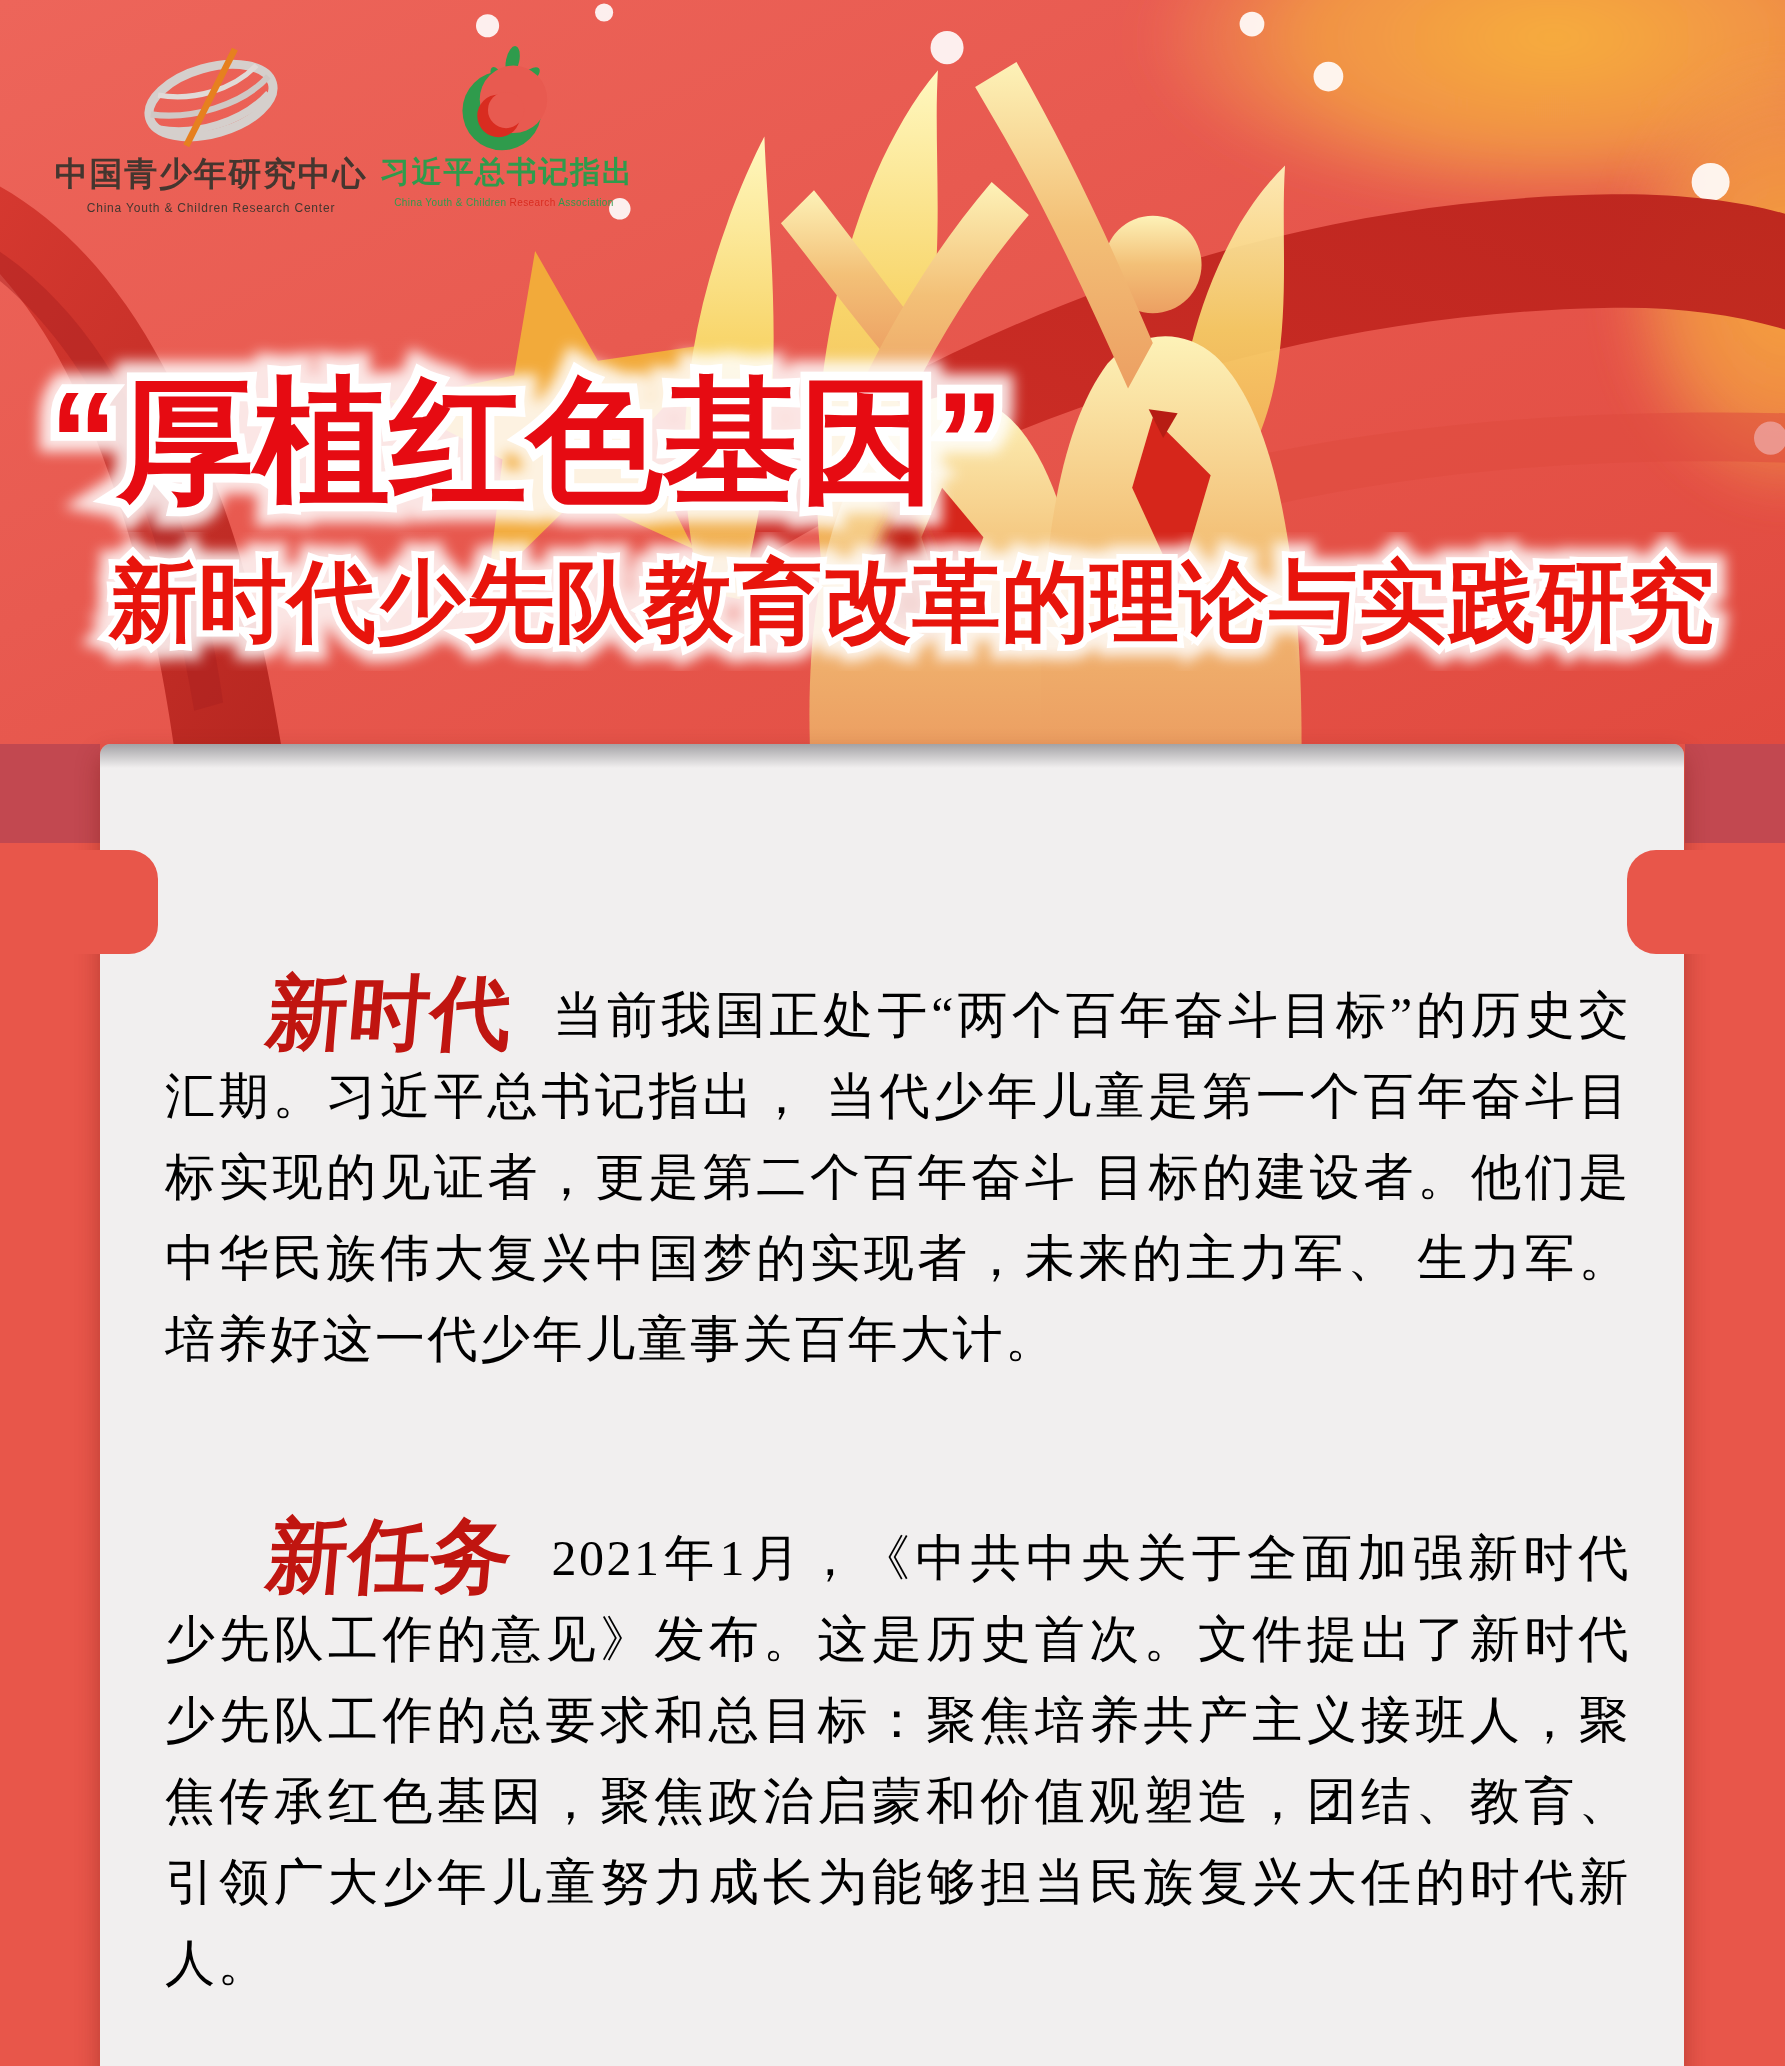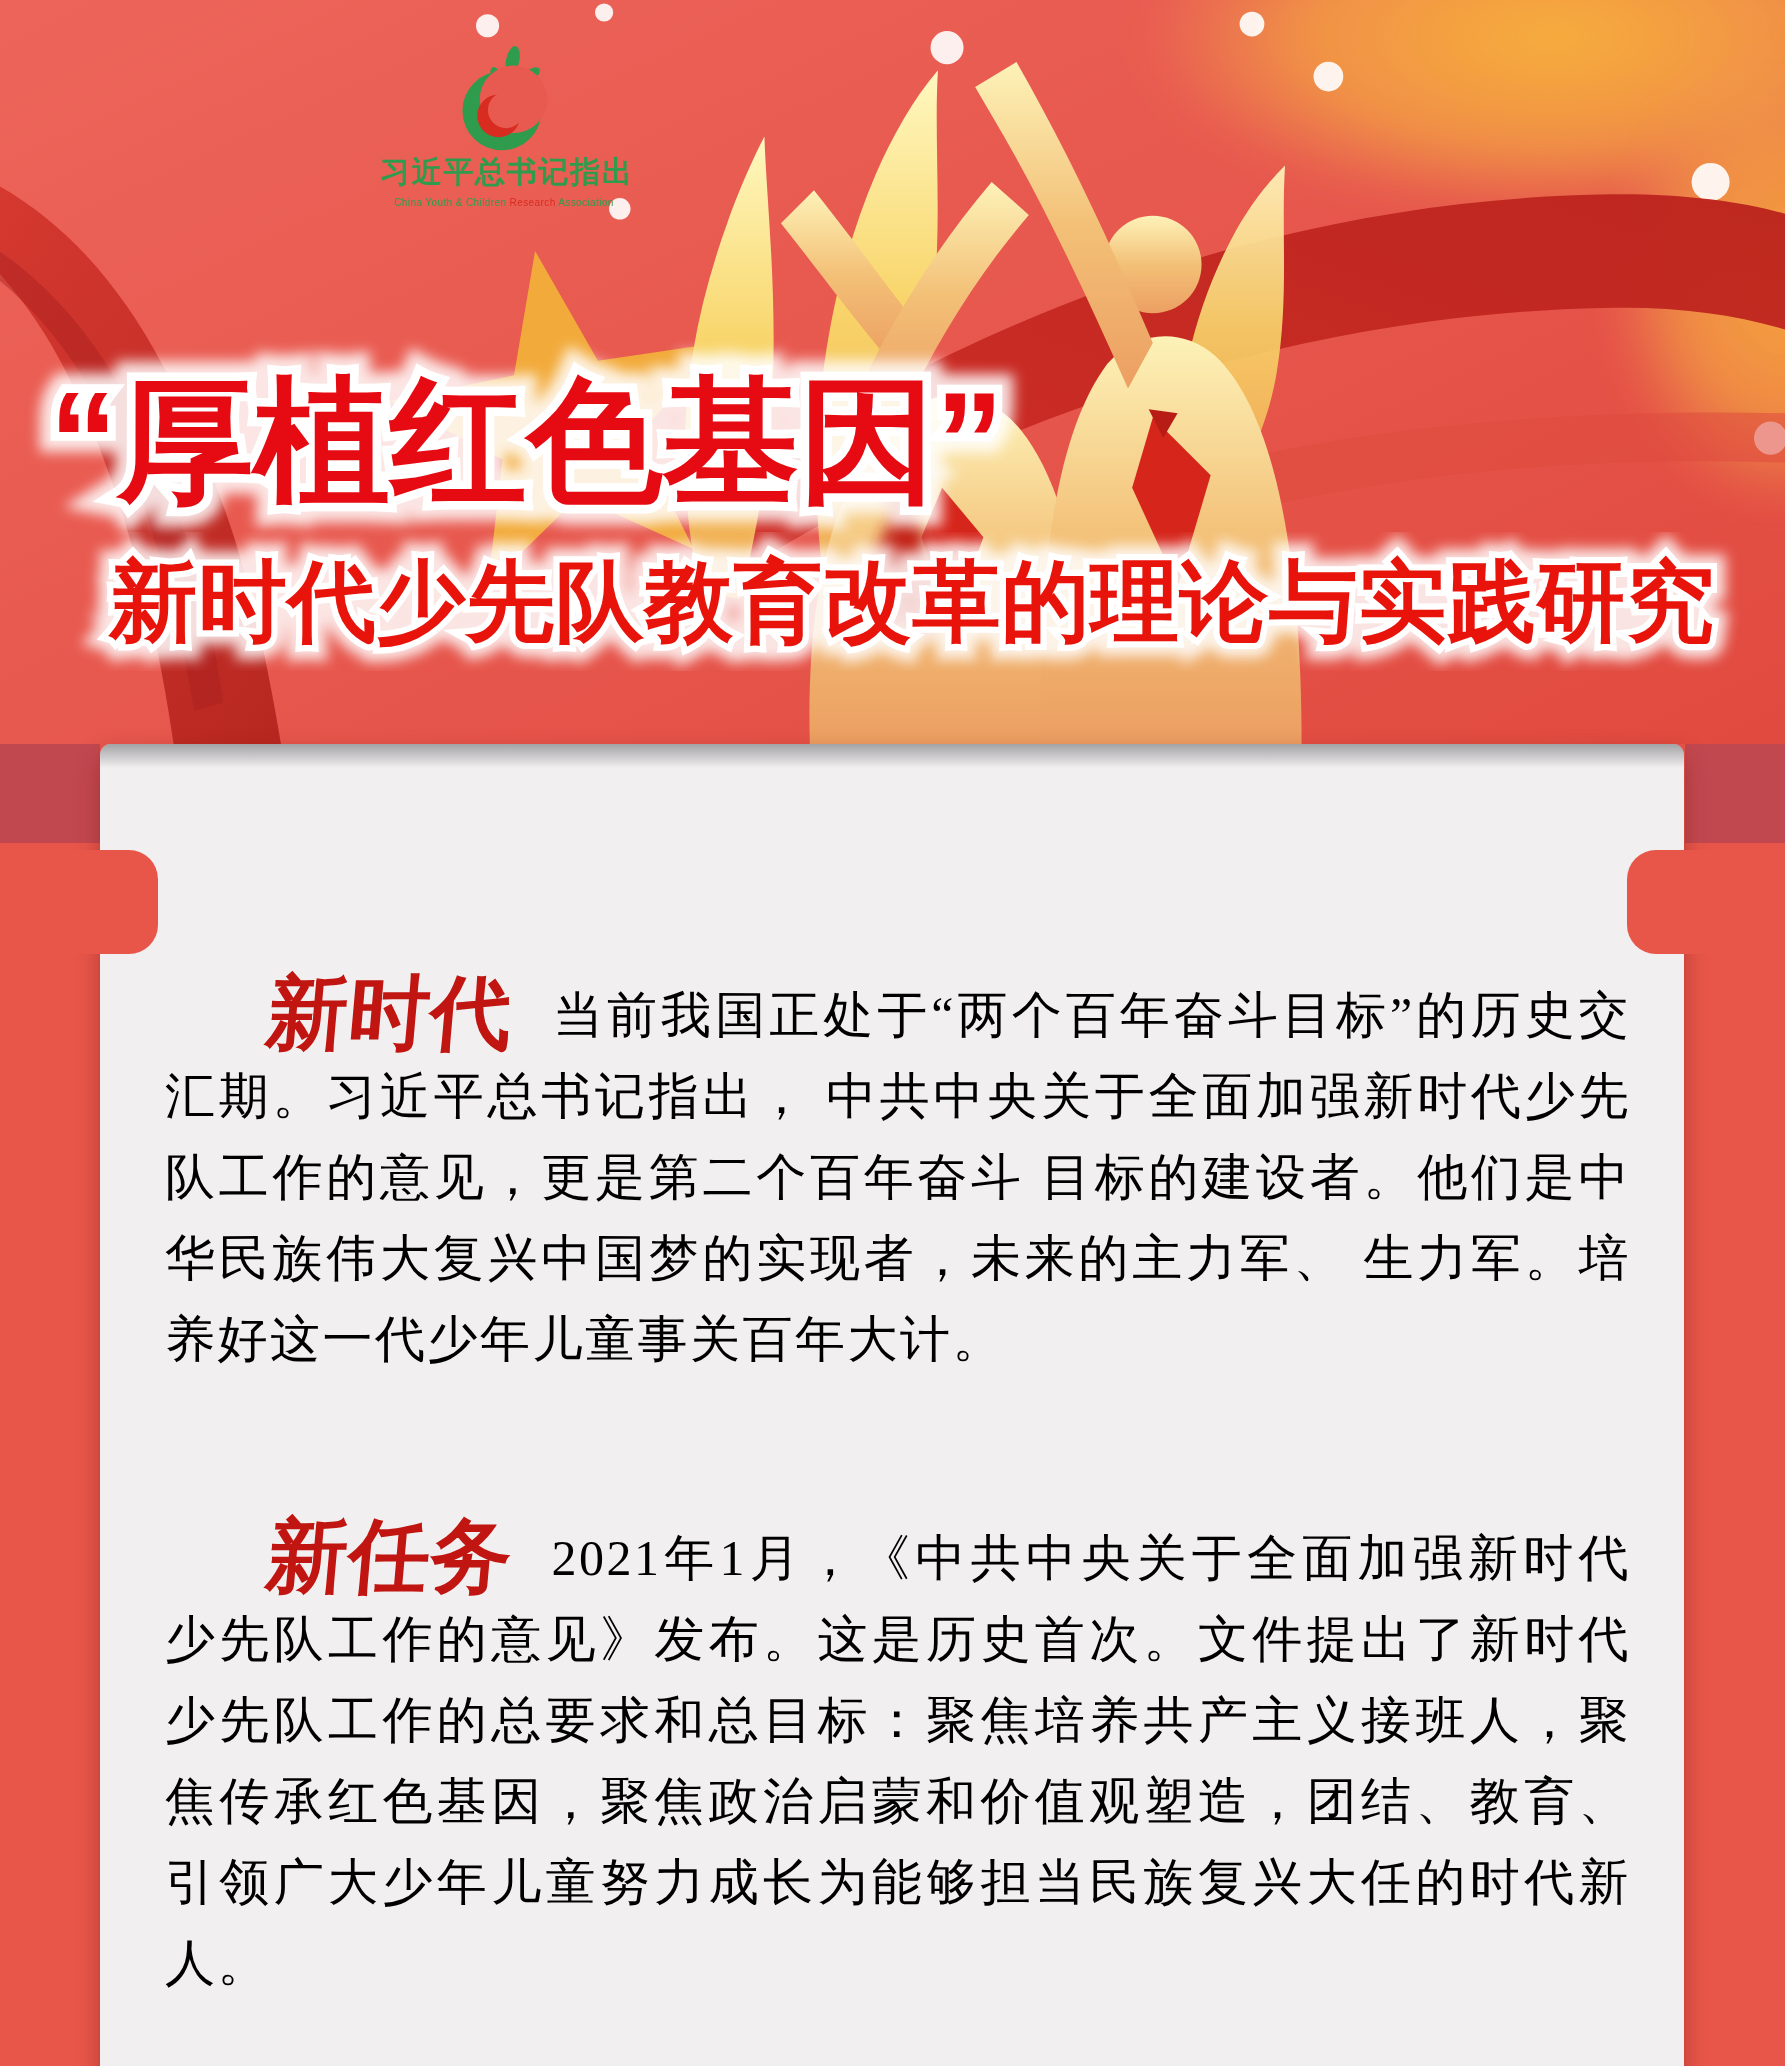--- a/index.html
+++ b/index.html
@@ -145,20 +145,33 @@
         <path d="M 2730 940 C 2640 740 2550 540 2430 330 L 2360 210 L 2460 150 C 2580 360 2680 570 2790 830 Z" fill="url(#fig)"></path>
         <path d="M 2790 1010 L 2930 1150 L 2850 1420 L 2740 1180 Z" fill="#d6261b"></path>
         <path d="M 2780 990 L 2850 1000 L 2815 1060 Z" fill="#b71d14"></path>
         <g filter="url(#soft2)">
           <circle cx="2185" cy="1195" r="38" fill="#c22418"></circle>
           <path d="M 2090 1520 C 2100 1400 2120 1320 2150 1270 L 2170 1240 C 2185 1225 2200 1225 2212 1240 L 2230 1275 C 2260 1330 2275 1420 2272 1520 Z" fill="#c22418"></path>
         </g>
       </g>
     </svg>
 
+    <div class="logo logo-left">
+      <svg class="logo-icon" width="174" height="107" viewBox="0 0 420 260">
+        <g transform="translate(210,135) rotate(-16)">
+          <ellipse rx="155" ry="80" fill="none" stroke="#d5cfcc" stroke-width="22"></ellipse>
+          <path d="M -140 32 C -60 72 60 72 140 22" fill="none" stroke="#d5cfcc" stroke-width="18"></path>
+          <path d="M -150 -8 C -60 32 70 32 150 -18" fill="none" stroke="#cfc8c5" stroke-width="15"></path>
+          <path d="M -120 -48 C -40 -10 60 -10 130 -52" fill="none" stroke="#e0dad7" stroke-width="13"></path>
+        </g>
+        <line x1="150" y1="245" x2="268" y2="10" stroke="#e6801f" stroke-width="16"></line>
+      </svg>
+      <div class="logo-cn">中国青少年研究中心</div>
+      <div class="logo-en">China Youth &amp; Children Research Center</div>
+    </div>
 
     <div class="logo logo-right">
       <svg class="logo-icon" width="136" height="107" viewBox="0 0 330 260">
         <line x1="172" y1="130" x2="186" y2="30" stroke="#2f9b4c" stroke-width="12"></line>
         <ellipse cx="186" cy="38" rx="16" ry="36" fill="#2f9b4c" transform="rotate(12 186 38)"></ellipse>
         <ellipse cx="226" cy="78" rx="15" ry="32" fill="#2f9b4c" transform="rotate(48 226 78)"></ellipse>
         <ellipse cx="148" cy="80" rx="13" ry="28" fill="#2f9b4c" transform="rotate(-22 148 80)"></ellipse>
         <circle cx="160" cy="160" r="96" fill="#2f9b4c"></circle>
         <circle cx="188" cy="132" r="82" fill="#e85a50"></circle>
         <circle cx="152" cy="172" r="52" fill="#d92c20"></circle>
@@ -184,21 +197,21 @@
     </svg>
   </header>
 
   <div class="content">
     <div class="side-dark left"></div>
     <div class="side-dark right"></div>
 
     <div class="card">
       <div class="card-inner">
 
-        <p class="section"><span class="sec-head">新时代</span><span>当前我国正处于“两个百年奋斗目标”的历史交汇期。习近平总书记指出， 中共中央关于全面加强新时代少先队工作的意见，更是第二个百年奋斗 目标的建设者。他们是中华民族伟大复兴中国梦的实现者，未来的主力军、 生力军。培养好这一代少年儿童事关百年大计。</span></p>
+        <p class="section"><span class="sec-head">新时代</span><span>当前我国正处于“两个百年奋斗目标”的历史交汇期。习近平总书记指出， 当代少年儿童是第一个百年奋斗目标实现的见证者，更是第二个百年奋斗 目标的建设者。他们是中华民族伟大复兴中国梦的实现者，未来的主力军、 生力军。培养好这一代少年儿童事关百年大计。</span></p>
 
         <p class="section"><span class="sec-head">新任务</span><span>2021年1月，《中共中央关于全面加强新时代少先队工作的意见》发布。这是历史首次。文件提出了新时代少先队工作的总要求和总目标：聚焦培养共产主义接班人，聚焦传承红色基因，聚焦政治启蒙和价值观塑造，团结、教育、引领广大少年儿童努力成长为能够担当民族复兴大任的时代新人。</span></p>
 
       </div>
     </div>
 
     <div class="tab tab-left"></div>
     <div class="tab tab-right"></div>
 
   </div>

